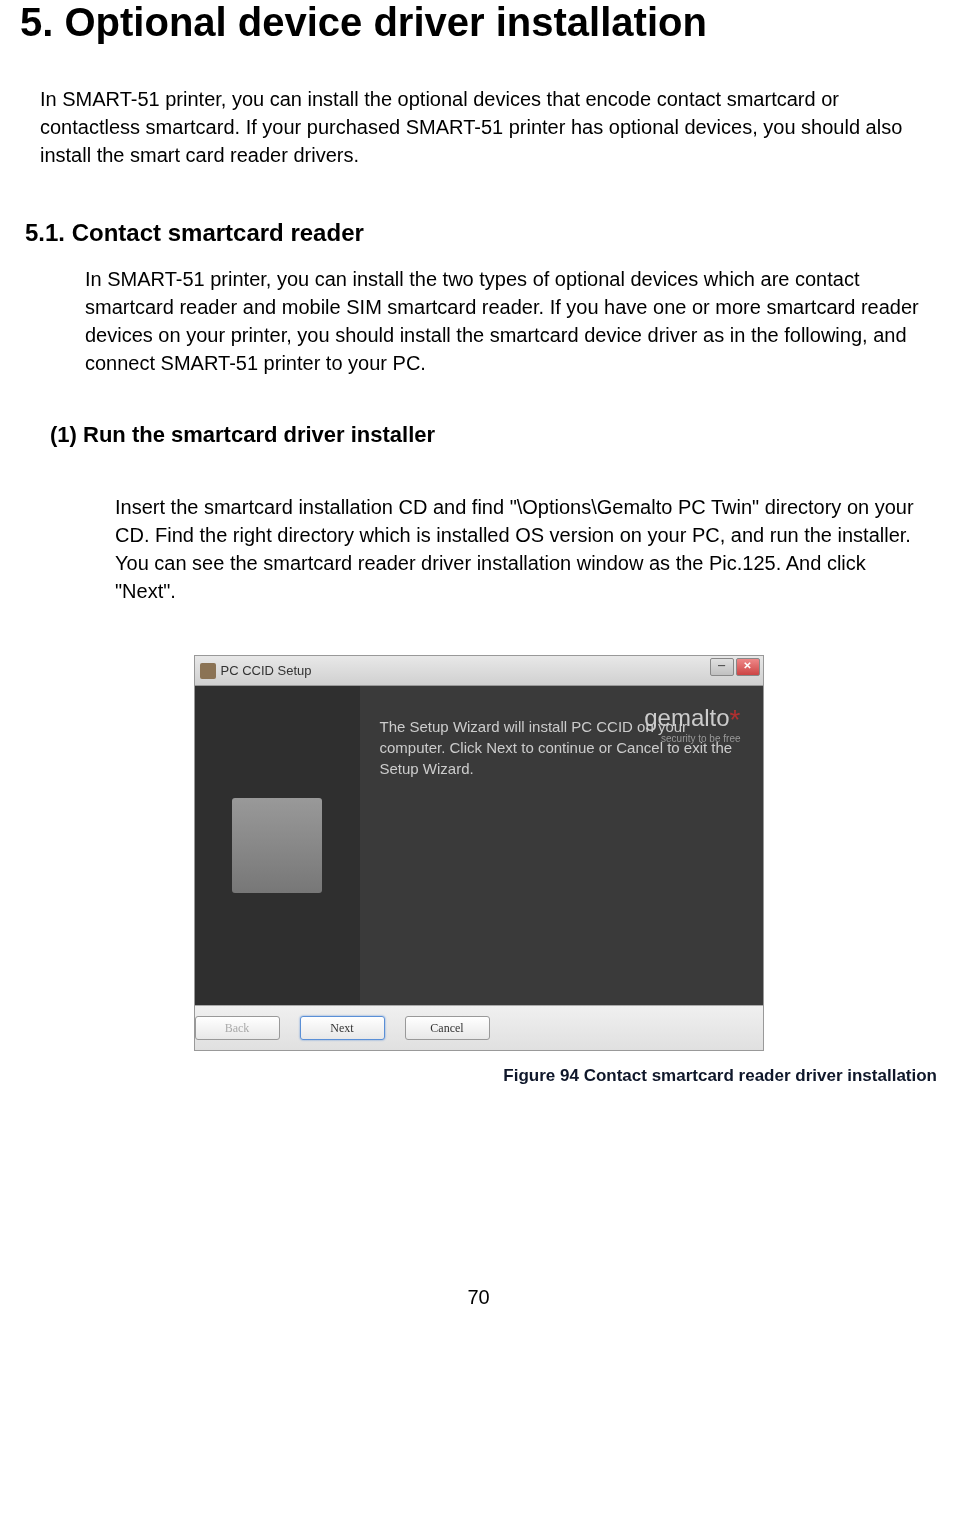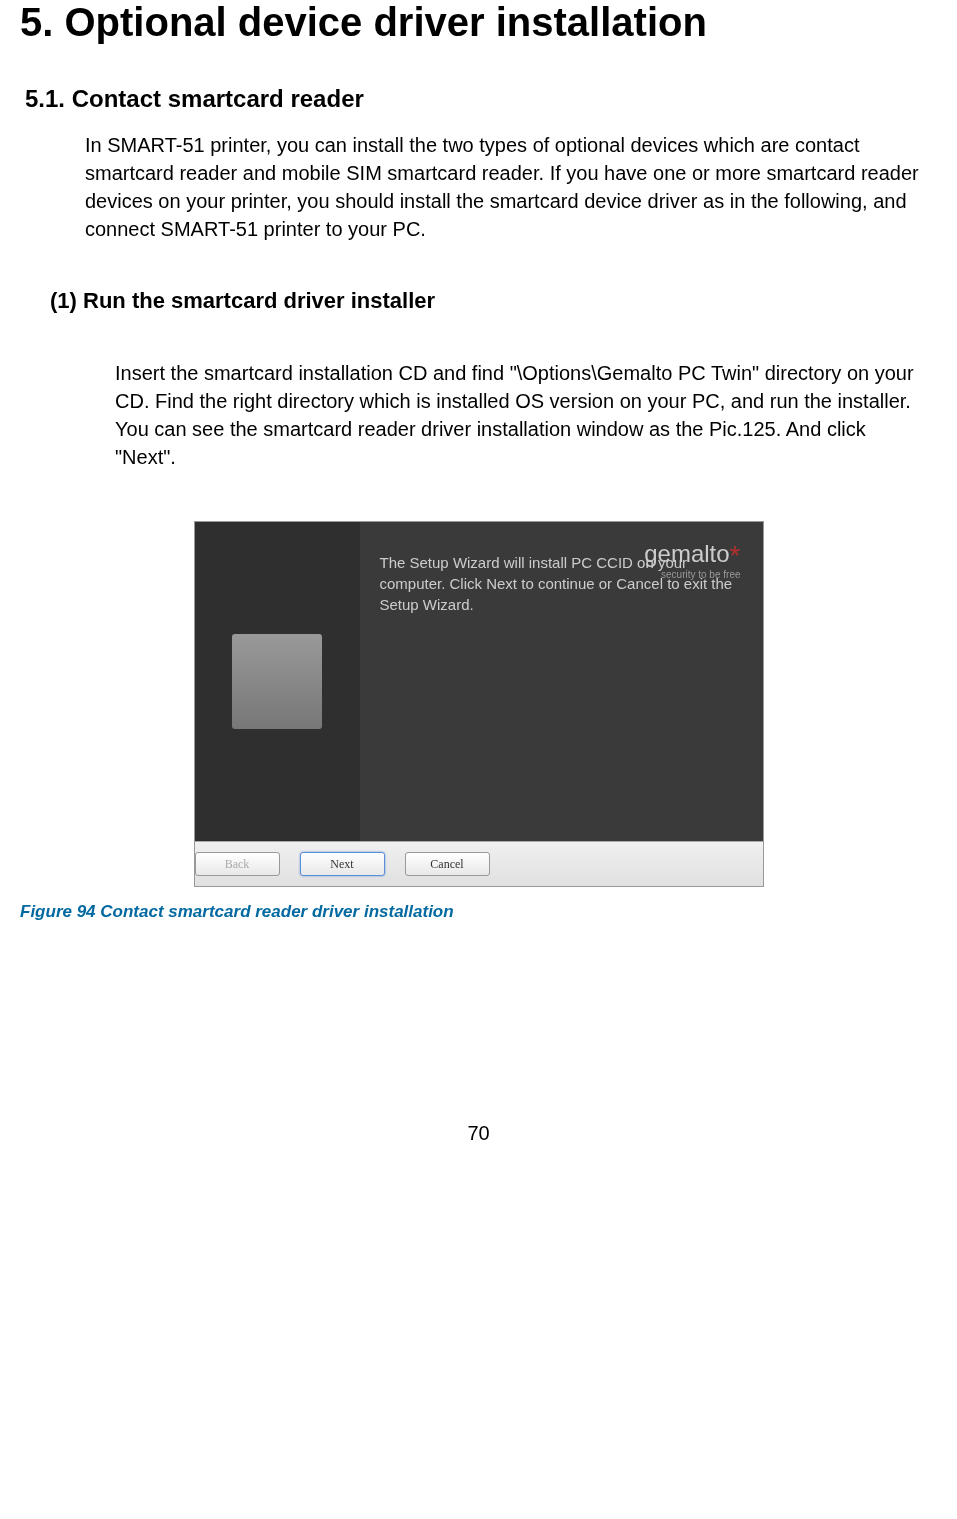--- a/index.html
+++ b/index.html
@@ -193,51 +193,59 @@
       line-height: 22px;
     }
     .dlg-btn.disabled {
       color: #aaa;
     }
     .dlg-btn.default {
       border: 1px solid #5a8fd6;
       box-shadow: 0 0 2px #5a8fd6;
     }
     .figure-caption {
-      text-align: left;
-      color: #0369a1;
+      text-align: right;
+      color: #0f172a;
       font-size: 17px;
-      font-style: italic;
       font-weight: bold;
       margin-bottom: 200px;
     }
     .page-number {
       text-align: center;
       font-size: 20px;
       color: #000;
       margin-top: 8px;
       padding-bottom: 20px;
     }
   </style>
 </head>
 <body>
 
 <div class="page">
   <h1>5. Optional device driver installation</h1>
 
+  <p class="intro-text">In SMART-51 printer, you can install the optional devices that encode contact smartcard or contactless smartcard. If your purchased SMART-51 printer has optional devices, you should also install the smart card reader drivers.</p>
 
   <h2>5.1. Contact smartcard reader</h2>
 
   <p class="section-text">In SMART-51 printer, you can install the two types of optional devices which are contact smartcard reader and mobile SIM smartcard reader. If you have one or more smartcard reader devices on your printer, you should install the smartcard device driver as in the following, and connect SMART-51 printer to your PC.</p>
 
   <h3>(1) Run the smartcard driver installer</h3>
 
   <p class="subsection-text">Insert the smartcard installation CD and find "\Options\Gemalto PC Twin" directory on your CD. Find the right directory which is installed OS version on your PC, and run the installer. You can see the smartcard reader driver installation window as the Pic.125. And click "Next".</p>
 
   <div class="installer-window">
+    <div class="title-bar">
+      <div class="title-bar-icon"></div>
+      <span class="title-bar-text">PC CCID Setup</span>
+      <div class="window-controls">
+        <div class="win-btn">─</div>
+        <div class="win-btn close">✕</div>
+      </div>
+    </div>
     <div class="window-body">
       <div class="window-content">
         <div class="left-panel">
           <div class="left-panel-box"></div>
         </div>
         <div class="right-panel">
           <div class="brand-logo">
             <div class="brand-name"><span>gemalto</span><span class="brand-asterisk">*</span></div>
             <div class="brand-tagline">security to be free</div>
           </div>

